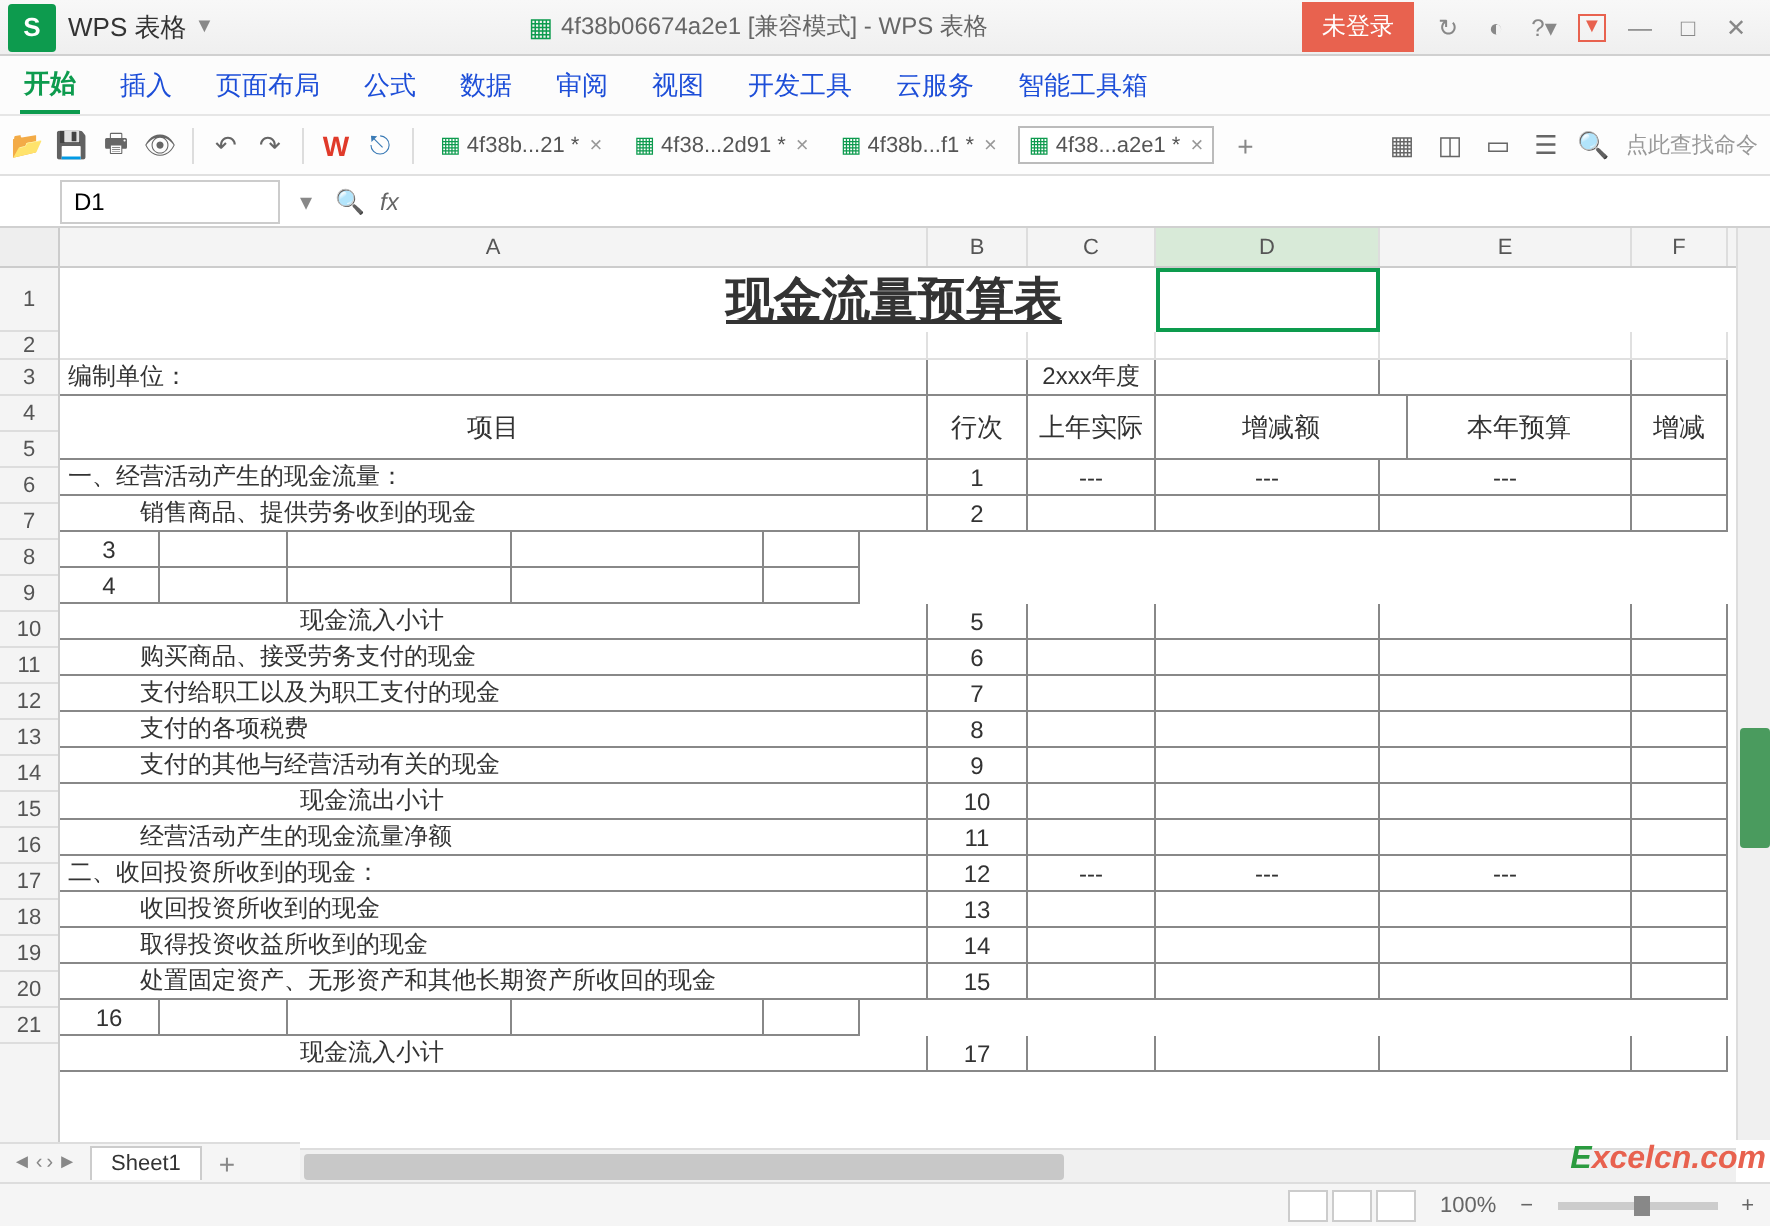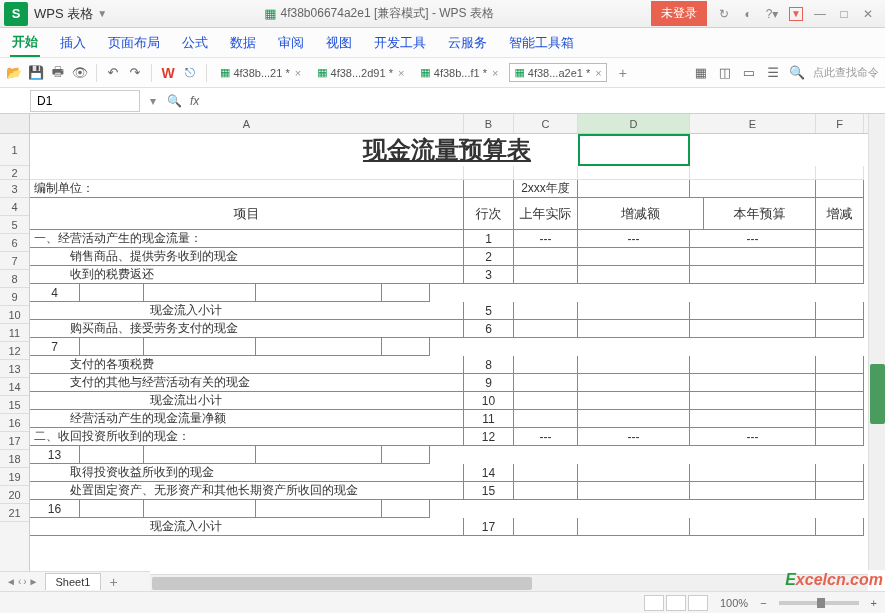--- a/index.html
+++ b/index.html
@@ -229,21 +229,20 @@
         </div>
         <div class="row ">
           <div class="cell bordered indent1" style="width: 434px;">销售商品、提供劳务收到的现金</div>
           <div class="cell bordered center" style="width: 50px;">2</div>
           <div class="cell bordered center" style="width: 64px;"></div>
           <div class="cell bordered center" style="width: 112px;"></div>
           <div class="cell bordered center" style="width: 126px;"></div>
           <div class="cell bordered" style="width: 48px;"></div>
         </div>
         <div class="row ">
-          <div class="cell bordered indent1" style="width: 434px;">收到的税费返还</div>
           <div class="cell bordered center" style="width: 50px;">3</div>
           <div class="cell bordered center" style="width: 64px;"></div>
           <div class="cell bordered center" style="width: 112px;"></div>
           <div class="cell bordered center" style="width: 126px;"></div>
           <div class="cell bordered" style="width: 48px;"></div>
         </div>
         <div class="row ">
           <div class="cell bordered center" style="width: 50px;">4</div>
           <div class="cell bordered center" style="width: 64px;"></div>
           <div class="cell bordered center" style="width: 112px;"></div>
@@ -260,20 +259,21 @@
         </div>
         <div class="row ">
           <div class="cell bordered indent1" style="width: 434px;">购买商品、接受劳务支付的现金</div>
           <div class="cell bordered center" style="width: 50px;">6</div>
           <div class="cell bordered center" style="width: 64px;"></div>
           <div class="cell bordered center" style="width: 112px;"></div>
           <div class="cell bordered center" style="width: 126px;"></div>
           <div class="cell bordered" style="width: 48px;"></div>
         </div>
         <div class="row ">
+          <div class="cell bordered indent1" style="width: 434px;">支付给职工以及为职工支付的现金</div>
           <div class="cell bordered center" style="width: 50px;">7</div>
           <div class="cell bordered center" style="width: 64px;"></div>
           <div class="cell bordered center" style="width: 112px;"></div>
           <div class="cell bordered center" style="width: 126px;"></div>
           <div class="cell bordered" style="width: 48px;"></div>
         </div>
         <div class="row ">
           <div class="cell bordered indent1" style="width: 434px;">支付的各项税费</div>
           <div class="cell bordered center" style="width: 50px;">8</div>
           <div class="cell bordered center" style="width: 64px;"></div>
@@ -307,20 +307,21 @@
         </div>
         <div class="row ">
           <div class="cell bordered " style="width: 434px;">二、收回投资所收到的现金：</div>
           <div class="cell bordered center" style="width: 50px;">12</div>
           <div class="cell bordered center" style="width: 64px;">---</div>
           <div class="cell bordered center" style="width: 112px;">---</div>
           <div class="cell bordered center" style="width: 126px;">---</div>
           <div class="cell bordered" style="width: 48px;"></div>
         </div>
         <div class="row ">
+          <div class="cell bordered indent1" style="width: 434px;">收回投资所收到的现金</div>
           <div class="cell bordered center" style="width: 50px;">13</div>
           <div class="cell bordered center" style="width: 64px;"></div>
           <div class="cell bordered center" style="width: 112px;"></div>
           <div class="cell bordered center" style="width: 126px;"></div>
           <div class="cell bordered" style="width: 48px;"></div>
         </div>
         <div class="row ">
           <div class="cell bordered indent1" style="width: 434px;">取得投资收益所收到的现金</div>
           <div class="cell bordered center" style="width: 50px;">14</div>
           <div class="cell bordered center" style="width: 64px;"></div>

